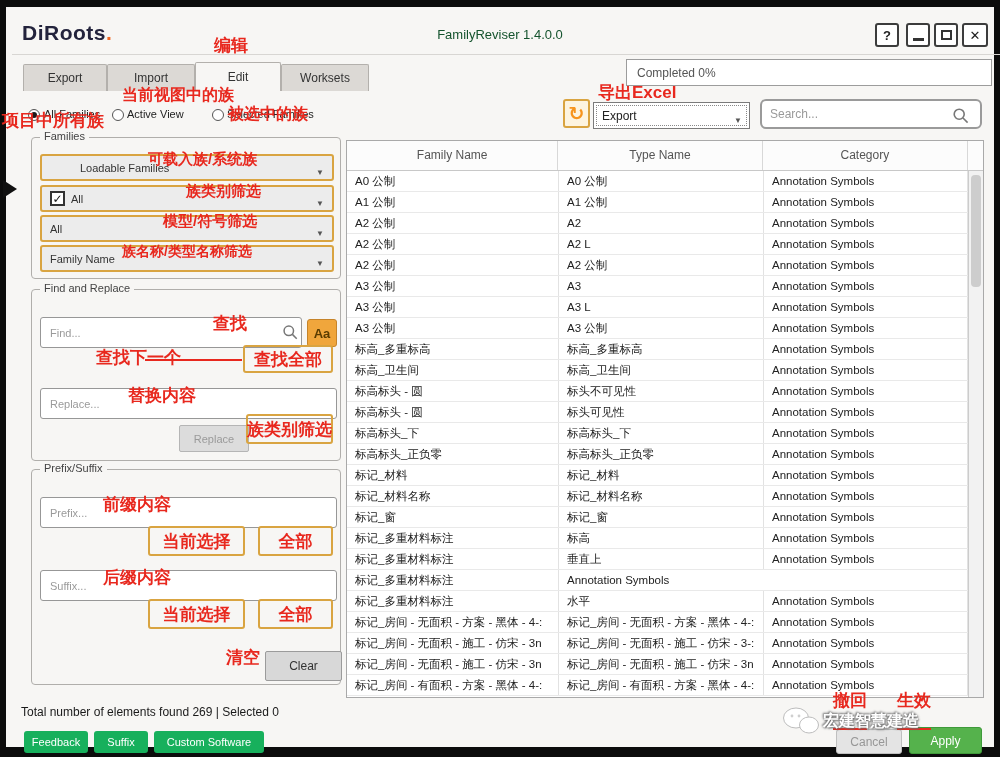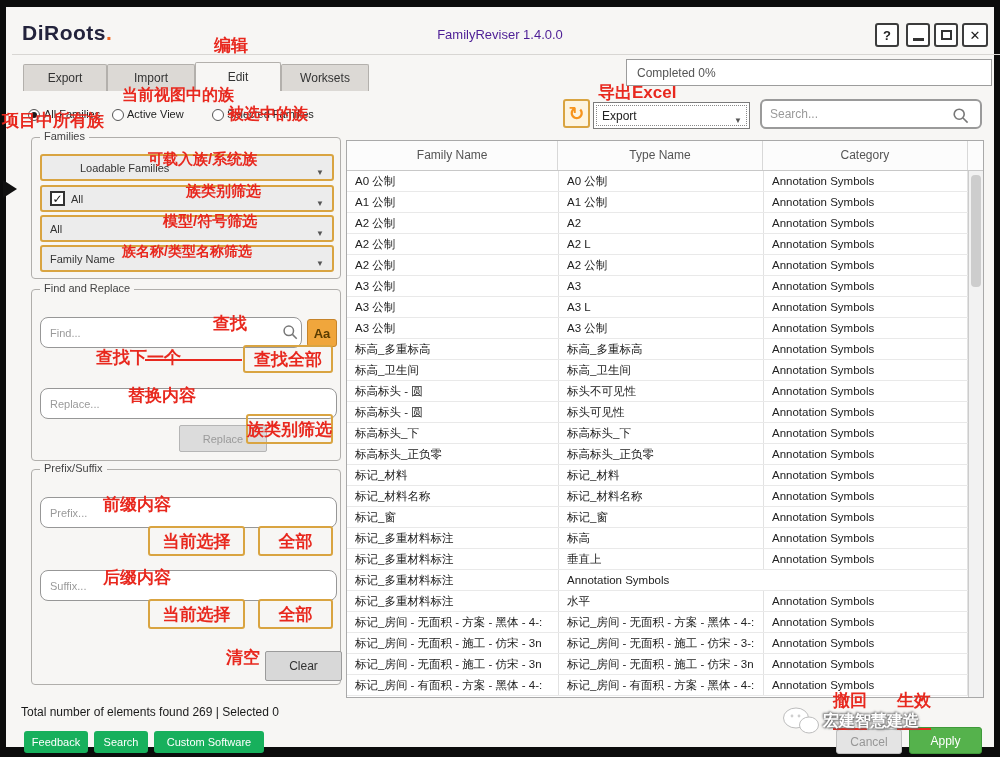--- a/index.html
+++ b/index.html
@@ -4,21 +4,21 @@
 <title>FamilyReviser</title>
 <style>
   * { margin:0; padding:0; box-sizing:border-box; }
   body { font-family:"Liberation Sans","DejaVu Sans",sans-serif; background:#fff; }
   #stage { position:relative; width:1000px; height:757px; background:#0c0c0c; overflow:hidden; }
   #win { position:absolute; left:6px; top:7px; width:988px; height:740px; background:#f7f6f4; }
 
   
   .logo { position:absolute; left:16px; top:14px; font-size:21px; font-weight:bold; color:#23233c; letter-spacing:.5px; }
   .logo .dot { color:#f26722; }
-  .win-title { position:absolute; left:0; right:0; top:20px; text-align:center; font-size:13px; color:#4c1d95; }
+  .win-title { position:absolute; left:0; right:0; top:20px; text-align:center; font-size:13px; color:#14532d; }
   .winbtn { position:absolute; top:16px; width:24px; height:24px; border:2px solid #3c3c3c; border-radius:3px; background:#fff;
             display:flex; align-items:center; justify-content:center; font-size:13px; font-weight:bold; color:#222; cursor:default; }
   .min-glyph { width:11px; height:11px; border-bottom:3px solid #333; }
   .max-glyph { width:11px; height:10px; border:2px solid #333; }
   .tb-sep { position:absolute; left:6px; top:47px; width:988px; height:1px; background:#d8d6d3; }
 
   
   .tab { position:absolute; top:57px; height:27px; background:#dcd9d5; border:1px solid #b3b0ac; border-bottom:none;
          border-radius:2px 2px 0 0; display:flex; align-items:center; justify-content:center; font-size:12px; color:#333; }
   .tab.active { top:55px; height:29px; background:#f7f6f4; z-index:2; }
@@ -49,21 +49,21 @@
   .group { position:absolute; border:1px solid #b0aeab; border-radius:4px; }
   .group-label { position:absolute; top:-8px; left:8px; background:#f7f6f4; padding:0 4px; font-size:11px; color:#444; white-space:nowrap; }
 
   
   .odrop { position:absolute; left:8px; width:294px; height:27px; background:#ececec; border:2px solid #d9a441; border-radius:3px;
            display:flex; align-items:center; padding-left:8px; font-size:11px; color:#333; }
   .odrop .caret { position:absolute; right:8px; top:9px; }
   .checkbox { width:15px; height:15px; background:#fff; border:2px solid #333; margin-right:6px;
               display:flex; align-items:center; justify-content:center; font-size:12px; font-weight:bold; color:#111; line-height:1; }
 
-  .tinput { position:absolute; border:1px solid #979797; border-radius:8px; background:#fff; font-size:11px; color:#333; padding-left:9px; outline:none; }
+  .tinput { position:absolute; border:1px solid #979797; border-radius:3px; background:#fff; font-size:11px; color:#333; padding-left:9px; outline:none; }
 
   .aa-btn { position:absolute; width:30px; height:28px; background:#f0a63c; border:1px solid #c6842a; border-radius:3px;
             display:flex; align-items:center; justify-content:center; font-size:13px; font-weight:bold; color:#5a3c00; }
   .gray-btn { position:absolute; background:#dcdcdc; border:1px solid #b5b5b5; border-radius:2px;
               display:flex; align-items:center; justify-content:center; font-size:11px; color:#9a9a9a; }
   .clear-btn { position:absolute; background:#d8d8d8; border:1px solid #9b9b9b; border-radius:2px;
                display:flex; align-items:center; justify-content:center; font-size:12px; color:#333; }
 
   
   .table { position:absolute; left:340px; top:133px; width:638px; height:558px; background:#fff; border:1px solid #a9a9a9; overflow:hidden; }
@@ -180,21 +180,21 @@
 
     <div class="group" style="left:25px; top:282px; width:310px; height:172px;">
       <span class="group-label">Find and Replace</span>
       <input class="tinput" style="left: 8px; top: 27px; width: 262px; height: 31px;" placeholder="Find...">
       <svg style="position:absolute; left:250px; top:34px;" width="17" height="17" viewBox="0 0 18 18">
         <circle cx="7.2" cy="7.2" r="5" fill="none" stroke="#777" stroke-width="1.6"></circle>
         <line x1="11" y1="11" x2="15.6" y2="15.6" stroke="#777" stroke-width="1.6"></line>
       </svg>
       <div class="aa-btn" style="left:275px; top:29px;">Aa</div>
       <input class="tinput" style="left: 8px; top: 98px; width: 297px; height: 31px;" placeholder="Replace...">
-      <div class="gray-btn" style="left:147px; top:135px; width:88px; height:27px;">Replace</div>
+      <div class="gray-btn" style="left:147px; top:135px; width:70px; height:27px;">Replace</div>
     </div>
 
     <div class="group" style="left:25px; top:462px; width:310px; height:216px;">
       <span class="group-label">Prefix/Suffix</span>
       <input class="tinput" style="left: 8px; top: 27px; width: 297px; height: 31px;" placeholder="Prefix...">
       <input class="tinput" style="left: 8px; top: 100px; width: 297px; height: 31px;" placeholder="Suffix...">
       <div class="clear-btn" style="left:233px; top:181px; width:77px; height:30px;">Clear</div>
     </div>
 
     <div class="table">
@@ -331,21 +331,21 @@
           </div>
         </div>
       <div class="sb">
         <div class="sb-thumb"></div>
       </div>
     </div>
 
     <div class="status">Total number of elements found 269 | Selected 0</div>
 
     <div class="gbtn" style="left:18px; top:724px; width:64px; height:22px;">Feedback</div>
-    <div class="gbtn" style="left:88px; top:724px; width:54px; height:22px;">Search</div>
+    <div class="gbtn" style="left:88px; top:724px; width:54px; height:22px;">Suffix</div>
     <div class="gbtn" style="left:148px; top:724px; width:110px; height:22px;">Custom Software</div>
     <div class="cancel-btn">Cancel</div>
     <div class="apply-btn">Apply</div>
 
     <div class="wm">
       <svg width="40" height="32" viewBox="0 0 40 32">
         <ellipse cx="15" cy="13" rx="12.5" ry="10" fill="#fff" stroke="#bdbdbd" stroke-width="1"></ellipse>
         <ellipse cx="28" cy="20" rx="9.5" ry="8" fill="#fff" stroke="#bdbdbd" stroke-width="1"></ellipse>
         <circle cx="11" cy="11" r="1.4" fill="#cfcfcf"></circle>
           <circle cx="18" cy="11" r="1.4" fill="#cfcfcf"></circle>

